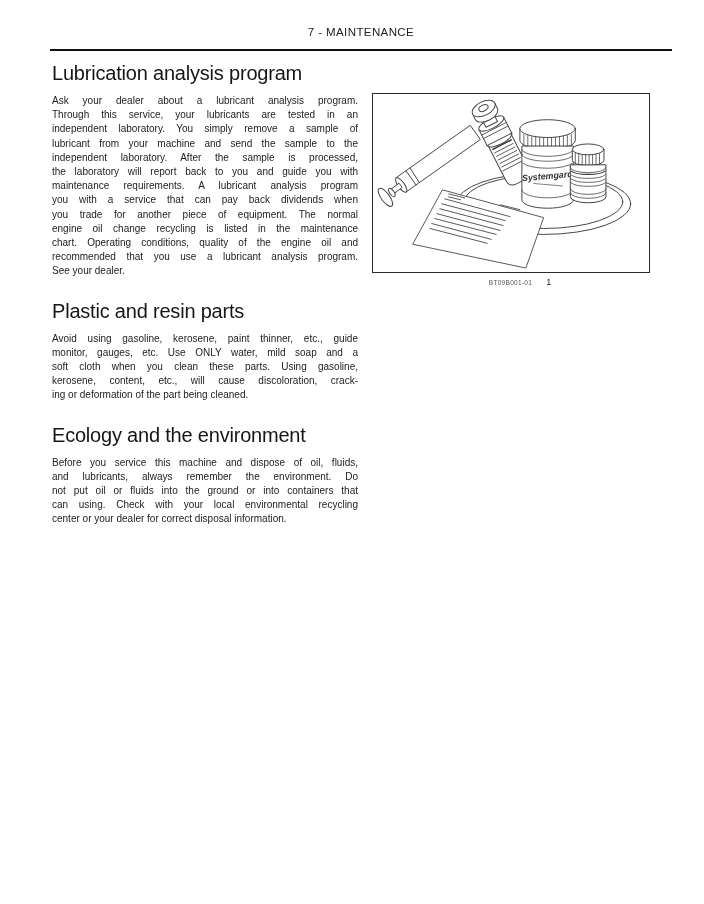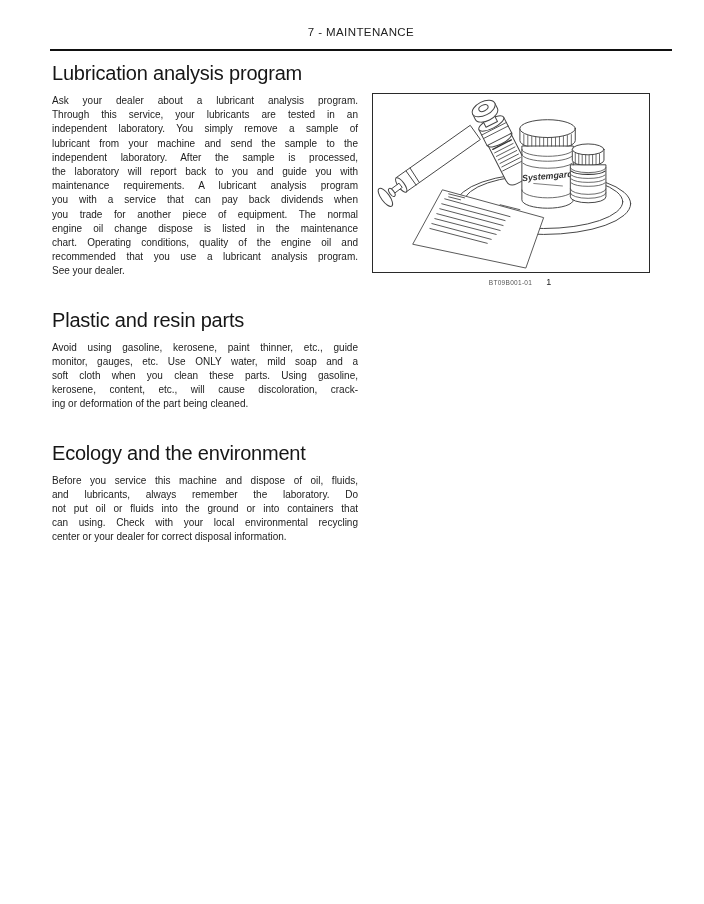--- a/index.html
+++ b/index.html
@@ -14,21 +14,21 @@
     text-align:center; font-size:11.5px; letter-spacing:.4px; color:#222;
   }
   .header-rule {
     position:absolute; top:49px; left:50px; width:622px; height:2.4px; background:#111;
   }
   .left-col { position:absolute; left:52px; top:62px; width:306px; }
   .section-heading {
     font-size:20px; font-weight:400; color:#161616; letter-spacing:-0.2px;
     line-height:22px; margin-bottom:10px;
   }
-  .section-heading.later { margin-top:30px; }
+  .section-heading.later { margin-top:21px; }
   .para { width:306px; }
   .tline {
     font-size:10px; line-height:14.2px; color:#1c1c1c;
     text-align:justify; text-align-last:justify; white-space:nowrap;
   }
   .tline.last { text-align-last:left; }
   .para { margin-bottom:8px; }
   .figure-box {
     position:absolute; left:372px; top:93px; width:278px; height:180px;
     border:1.2px solid #2a2a2a; background:#fff;
@@ -56,39 +56,39 @@
     <div class="para">
         <div class="tline">Ask your dealer about a lubricant analysis program.</div>
         <div class="tline">Through this service, your lubricants are tested in an</div>
         <div class="tline">independent laboratory. You simply remove a sample of</div>
         <div class="tline">lubricant from your machine and send the sample to the</div>
         <div class="tline">independent laboratory. After the sample is processed,</div>
         <div class="tline">the laboratory will report back to you and guide you with</div>
         <div class="tline">maintenance requirements. A lubricant analysis program</div>
         <div class="tline">you with a service that can pay back dividends when</div>
         <div class="tline">you trade for another piece of equipment. The normal</div>
-        <div class="tline">engine oil change dispose is listed in the maintenance</div>
+        <div class="tline">engine oil change recycling is listed in the maintenance</div>
         <div class="tline">chart. Operating conditions, quality of the engine oil and</div>
         <div class="tline">recommended that you use a lubricant analysis program.</div>
         <div class="tline last">See your dealer.</div>
       </div>
 
     <div class="section-heading later">Plastic and resin parts</div>
     <div class="para">
         <div class="tline">Avoid using gasoline, kerosene, paint thinner, etc., guide</div>
         <div class="tline">monitor, gauges, etc. Use ONLY water, mild soap and a</div>
         <div class="tline">soft cloth when you clean these parts. Using gasoline,</div>
         <div class="tline">kerosene, content, etc., will cause discoloration, crack-</div>
         <div class="tline last">ing or deformation of the part being cleaned.</div>
       </div>
 
     <div class="section-heading later">Ecology and the environment</div>
     <div class="para">
         <div class="tline">Before you service this machine and dispose of oil, fluids,</div>
-        <div class="tline">and lubricants, always remember the laboratory. Do</div>
+        <div class="tline">and lubricants, always remember the environment. Do</div>
         <div class="tline">not put oil or fluids into the ground or into containers that</div>
         <div class="tline">can using. Check with your local environmental recycling</div>
         <div class="tline last">center or your dealer for correct disposal information.</div>
       </div>
   </div>
 
   <div class="figure-box">
     <svg viewBox="0 0 278 180">
       <g stroke="#454545" fill="none" stroke-width="1" stroke-linecap="round" stroke-linejoin="round">
 

